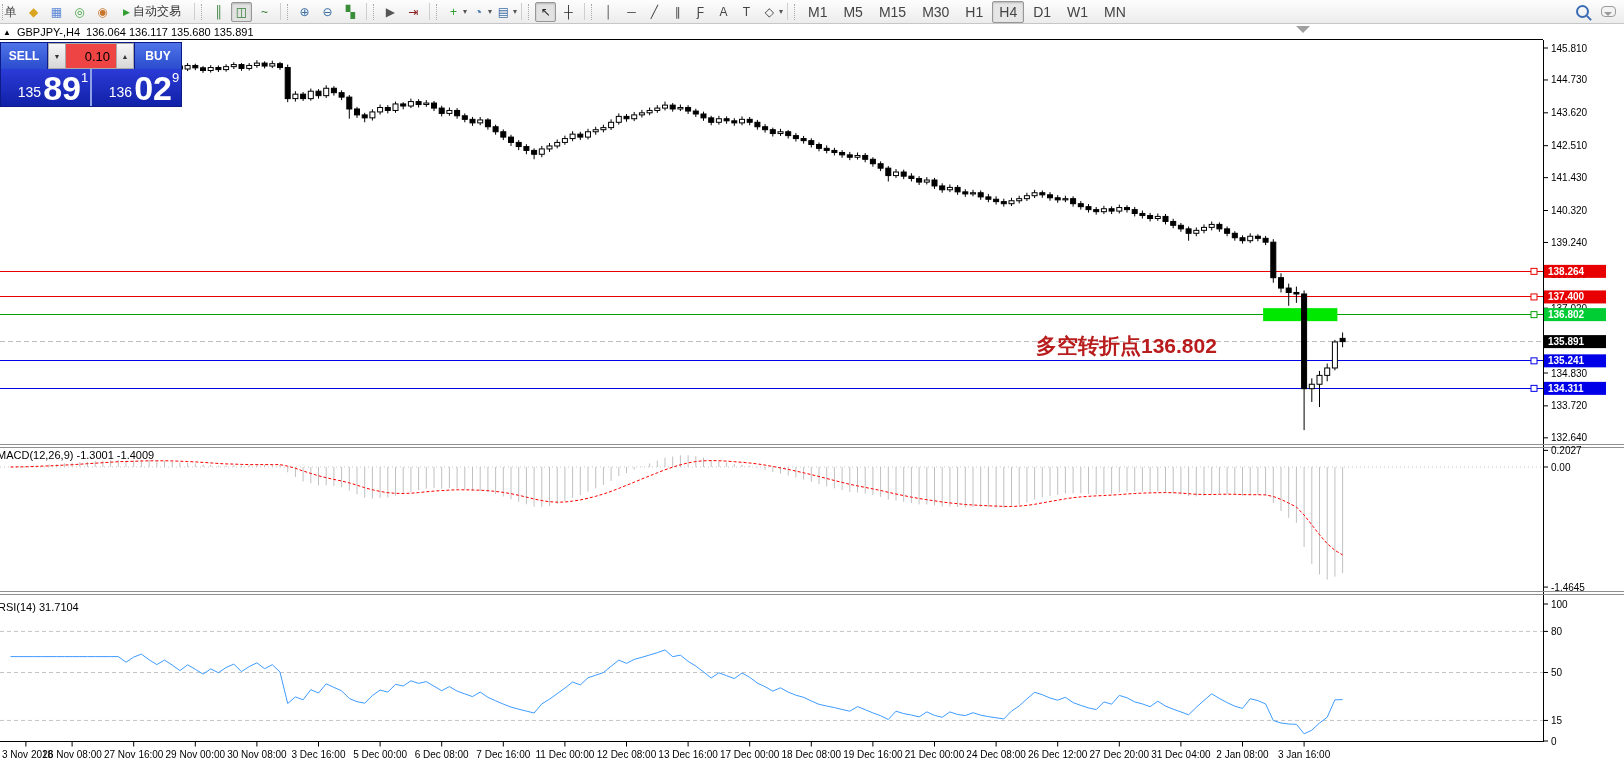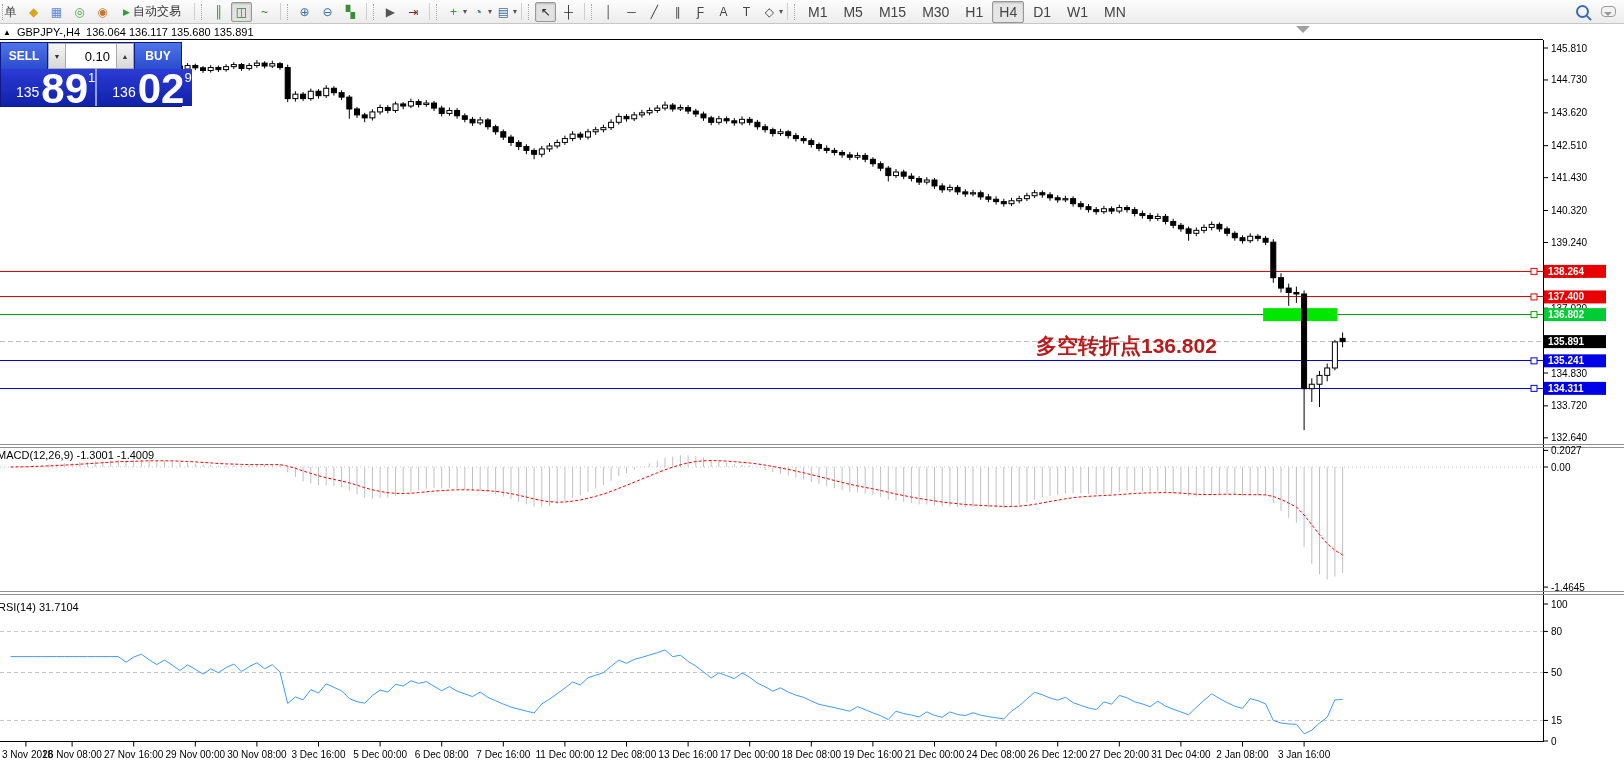--- a/index.html
+++ b/index.html
@@ -27,28 +27,28 @@
   #chart-header .sym-icon{font-size:8px;color:#000;}
   
   #trade-panel{position:absolute;left:0;top:42px;width:182px;z-index:7;color:#fff;
     border:1px solid #0d1b86;box-sizing:border-box;}
   #tp-row1{display:flex;height:26px;}
   .tp-btn{background:linear-gradient(#4f74e8,#2a4cce);font-size:12px;font-weight:bold;
     display:flex;align-items:center;justify-content:center;flex:0 0 46px;}
   #tp-spin{flex:1;display:flex;background:#e9e9e9;border-left:1px solid #0d1b86;border-right:1px solid #0d1b86;}
   .spin-btn{flex:0 0 16px;background:linear-gradient(#f6f6f6,#d7d7d7);border:1px solid #a9a9a9;
     color:#333;font-size:7px;display:flex;align-items:center;justify-content:center;}
-  #lot-box{flex:1;background:#ffffff;color:#000;font-size:13px;display:flex;align-items:center;
+  #lot-box{flex:1;background:#ef4444;color:#000;font-size:13px;display:flex;align-items:center;
     justify-content:flex-end;padding-right:6px;border:1px solid #a9a9a9;border-left:none;border-right:none;}
   #tp-row2{display:flex;height:37px;}
   .tp-price{flex:1;background:linear-gradient(#2b3bd6,#1121a8);display:flex;align-items:flex-end;
     justify-content:center;padding-bottom:2px;}
   .tp-price.sell{border-right:2px solid #8fa2e8;}
   .tp-price .pre{font-size:14px;margin:0 2px 4px 15px;}
-  .tp-price .big{font-size:42px;line-height:31px;font-weight:600;}
+  .tp-price .big{font-size:34px;line-height:31px;font-weight:600;}
   .tp-price .sup{font-size:13px;align-self:flex-start;margin-top:1px;}
   
   .pane-label{position:absolute;z-index:5;font-size:11px;color:#000;white-space:nowrap;}
   #annotation{position:absolute;left:1036px;top:318px;z-index:5;font-size:21px;font-weight:bold;white-space:nowrap;}
   #chart-svg{position:absolute;left:0;top:0;z-index:1;}
   svg text{font-family:"Liberation Sans","DejaVu Sans",sans-serif;}
 </style>
 </head>
 <body>
 

